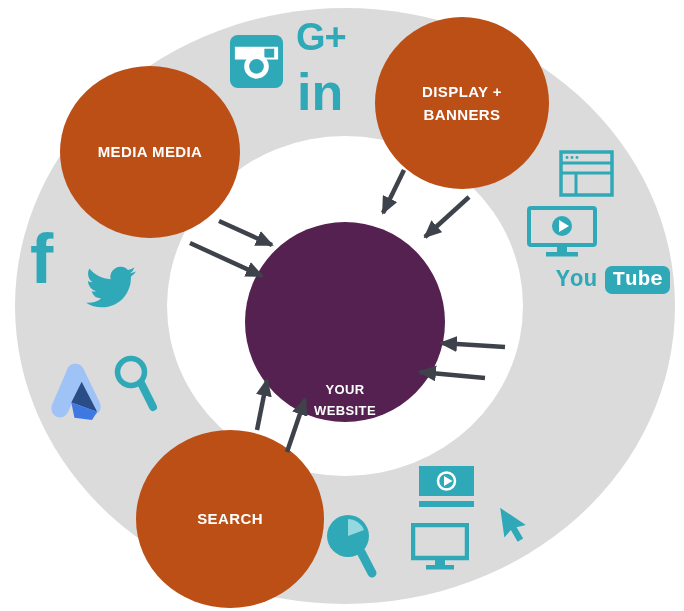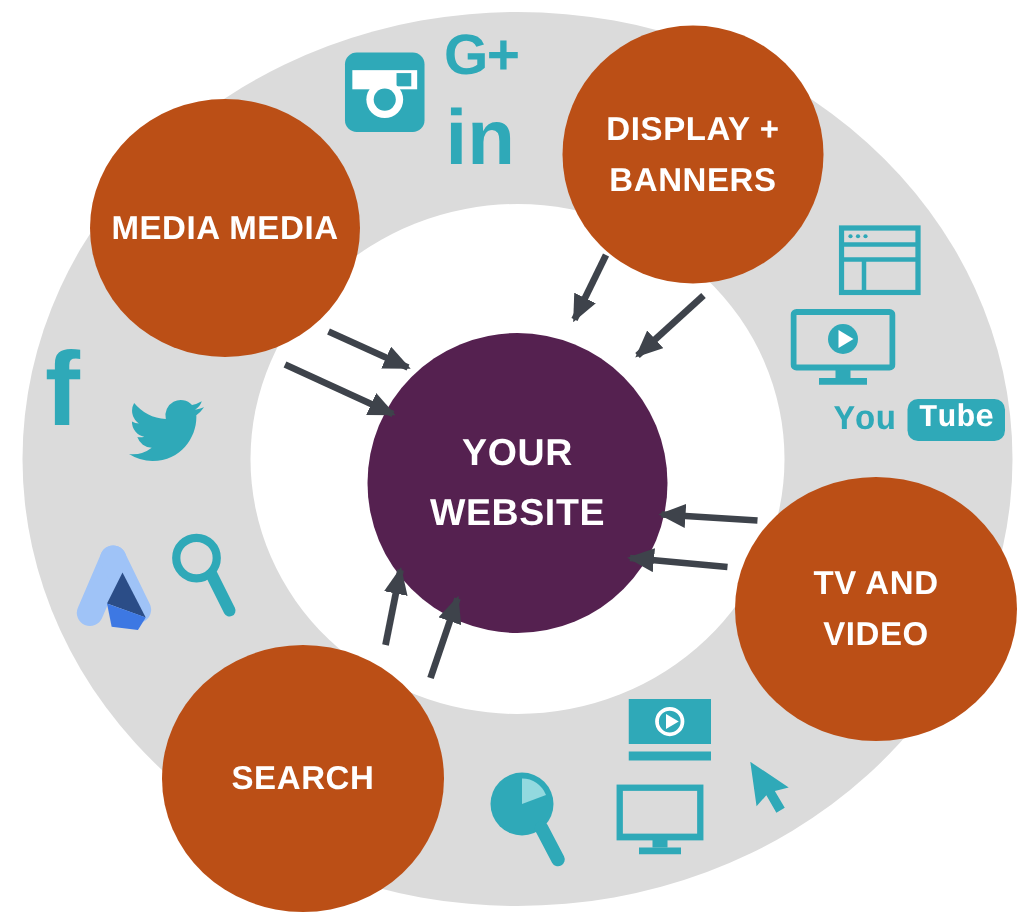--- a/index.html
+++ b/index.html
@@ -19,22 +19,22 @@
   .gplus{font-size:38px;letter-spacing:-1px;}
   .linkedin{font-size:52px;}
   .facebook{font-size:70px;}
   .yt-wrap{display:flex;align-items:center;gap:8px;font-family:Liberation Mono, monospace;}
   .yt-you{color:var(--icon-teal,#2FA9B8);font-weight:bold;font-size:23px;}
   .yt-tube{background:var(--icon-teal,#2FA9B8);color:#fff;font-weight:bold;font-size:21px;
            border-radius:7px;padding:2px 7px 3px;}
   
   .bubble{position:absolute;border-radius:50%;display:flex;align-items:center;justify-content:center;
           text-align:center;color:#fff;font-weight:bold;}
-  .bubble.orange{background:var(--bubble-orange,#BB4F16);font-size:22px;letter-spacing:.4px;line-height:1.55;}
-  .bubble.purple{background:var(--center-purple,#552150);font-size:25px;letter-spacing:.4px;line-height:1.6;}
+  .bubble.orange{background:var(--bubble-orange,#BB4F16);font-size:15px;letter-spacing:.4px;line-height:1.55;}
+  .bubble.purple{background:var(--center-purple,#552150);font-size:13px;letter-spacing:.4px;line-height:1.6;align-items:flex-end;}
   .bubble .lbl{width:7.2em;}
   .bubble.purple .lbl{width:6.4em;}
   .arrow-line{stroke:var(--arrow-gray,#3E434B);stroke-width:4.5;}
   .arrow-head{fill:var(--arrow-gray,#3E434B);}
   .ads-light{fill:none;stroke:var(--ads-light-blue,#9FC3F7);}
   .ads-dark{fill:var(--ads-dark-blue,#2B4D87);}
   .ads-mid{fill:var(--ads-mid-blue,#3D78E3);}
   .pie-wedge{fill:#93D9DF;}
 </style>
 </head>
@@ -124,25 +124,22 @@
   </svg>
 
   <div class="bubble orange" style="left:60px;top:66px;width:180px;height:172px">
     <div class="lbl">MEDIA MEDIA</div>
   </div>
 
   <div class="bubble orange" style="left:375px;top:17px;width:174px;height:172px">
     <div class="lbl">DISPLAY + BANNERS</div>
   </div>
 
-  <div class="bubble orange" style="left:490px;top:318px;width:188px;height:176px">
-    <div class="lbl" style="width:5.2em">TV AND VIDEO</div>
-  </div>
 
-  <div class="bubble orange" style="left:108px;top:430px;width:188px;height:178px">
+  <div class="bubble orange" style="left:136px;top:430px;width:188px;height:178px">
     <div class="lbl">SEARCH</div>
   </div>
 
   <div class="bubble purple" style="left:245px;top:222px;width:200px;height:200px">
     <div class="lbl">YOUR WEBSITE</div>
   </div>
 
   <svg class="layer" width="684" height="611" viewBox="0 0 684 611">
     <defs>
       <marker id="ah" markerUnits="userSpaceOnUse" markerWidth="18" markerHeight="16" refX="16" refY="8" orient="auto">

